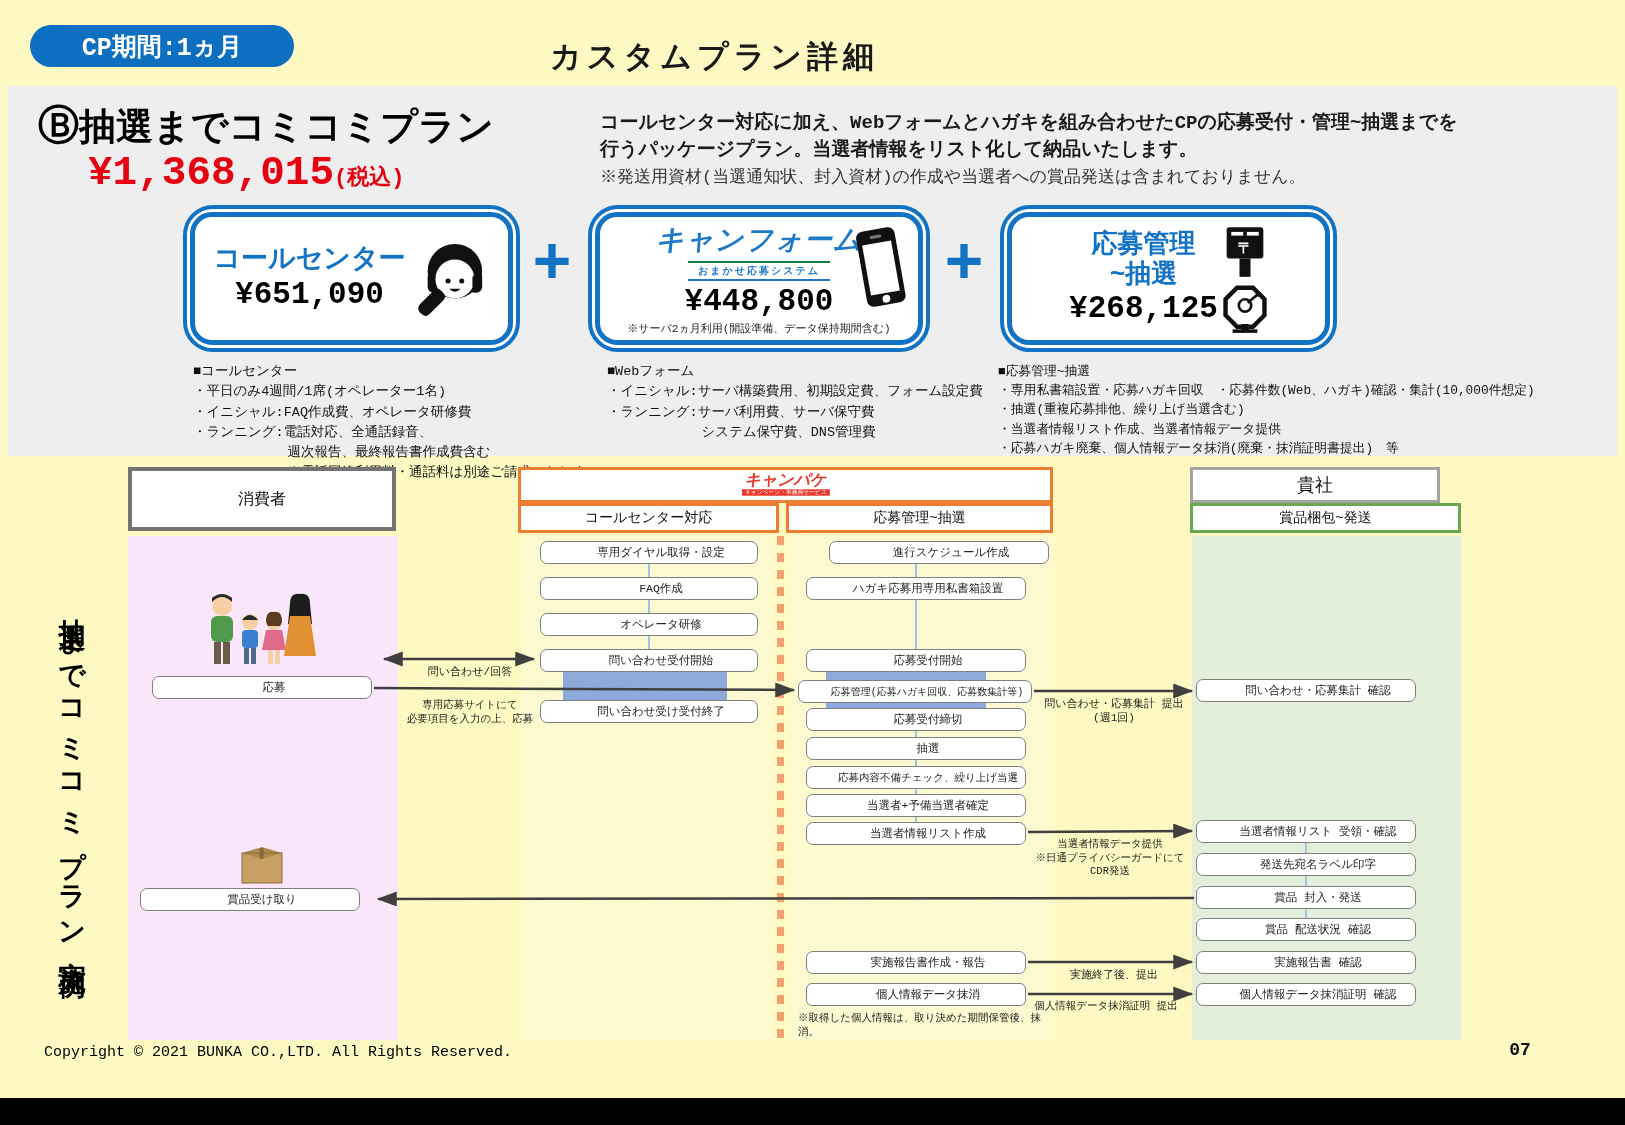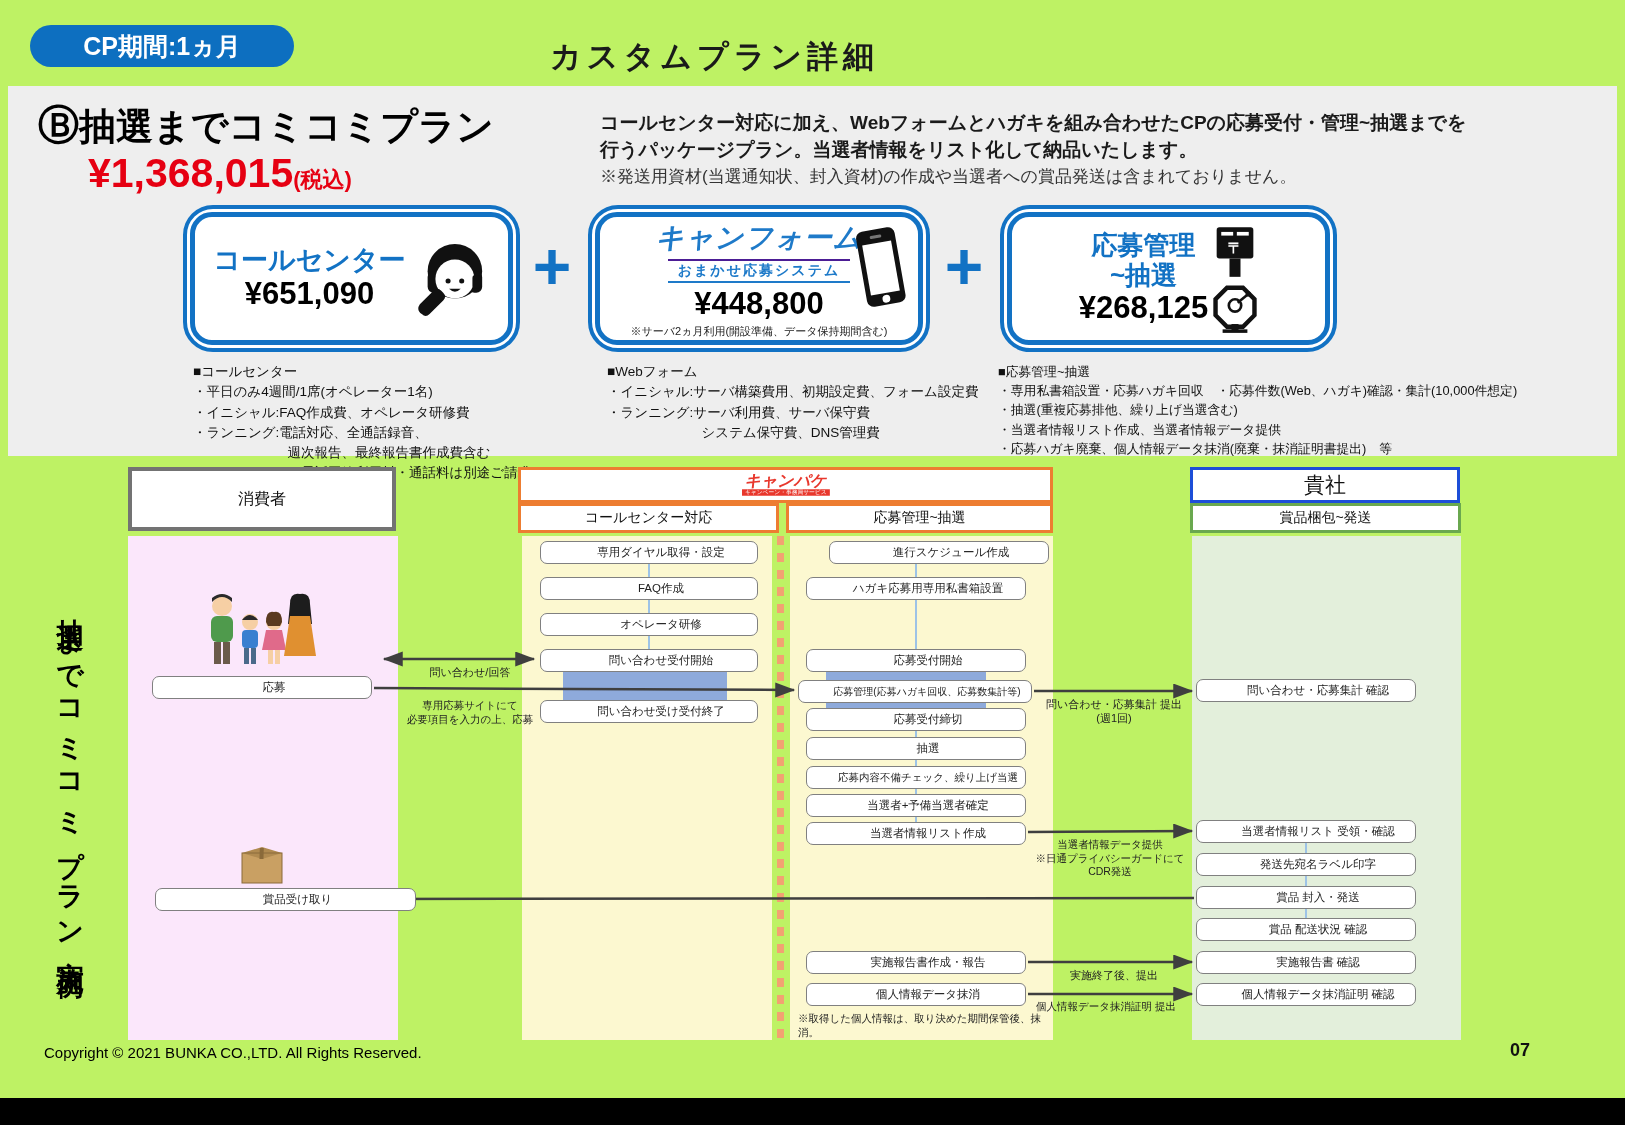--- a/index.html
+++ b/index.html
@@ -1,17 +1,17 @@
 <!DOCTYPE html>
 <html><head>
 <meta charset="utf-8">
 <style>
   html,body{margin:0;padding:0;background:#fff;}
-  #slide{position:relative;width:1625px;height:1125px;background:#bef264;overflow:hidden;
-         font-family:Liberation Sans, sans-serif;color:#111;}
+  #slide{position:relative;width:1625px;height:1125px;background:#fef9c3;overflow:hidden;
+         font-family:Liberation Mono, monospace;color:#111;}
   .abs{position:absolute;}
   .ctr{display:flex;align-items:center;justify-content:center;}
   .pre{white-space:pre-line;}
   
   .badge{left:30px;top:25px;width:264px;height:42px;background:#0d6fc0;border-radius:22px;
          color:#fff;font-size:25px;font-weight:bold;}
   .title{left:550px;top:36px;width:520px;font-size:31px;font-weight:bold;letter-spacing:5px;color:#1a1a1a;}
   
   .gray{left:8px;top:86px;width:1609px;height:370px;background:#eeeeee;}
   .plan-name{left:38px;top:98px;font-size:37px;font-weight:bold;color:#000;}
@@ -21,36 +21,36 @@
   .desc{left:600px;top:110px;width:940px;font-size:19px;font-weight:bold;line-height:1.4;color:#1a1a1a;}
   .disclaimer{left:600px;top:165px;width:940px;font-size:17px;color:#333;}
   
   .pbox{top:205px;height:147px;border:4px solid #1272c4;border-radius:30px;background:#fff;padding:3px;box-sizing:border-box;}
   .pbox-in{width:100%;height:100%;border:5px solid #1272c4;border-radius:22px;background:#fff;
            box-sizing:border-box;display:flex;align-items:center;justify-content:center;position:relative;}
   .plus{top:228px;width:48px;font-size:66px;font-weight:bold;color:#1272c4;text-align:center;}
   .cname{color:#1272c4;font-size:27px;font-weight:bold;line-height:1.15;text-align:center;}
   .cprice{font-size:31px;font-weight:bold;color:#000;text-align:center;}
   .canform-logo{color:#1e7ac9;font-size:28px;font-weight:bold;font-style:italic;letter-spacing:1px;}
-  .canform-sub{color:#1e7ac9;font-size:14px;font-weight:bold;letter-spacing:2px;
-               border-top:2px solid #4c1d95;border-bottom:2px solid #1e7ac9;padding:1px 10px;margin:2px 0 3px;}
+  .canform-sub{color:#1e7ac9;font-size:10px;font-weight:bold;letter-spacing:2px;
+               border-top:2px solid #15803d;border-bottom:2px solid #1e7ac9;padding:1px 10px;margin:2px 0 3px;}
   .cnote{font-size:11px;color:#222;margin-top:2px;}
   
   .detail{top:362px;font-size:13.5px;line-height:1.5;color:#111;}
   
   .side-label{left:52px;top:597px;height:430px;font-size:27px;font-weight:bold;letter-spacing:6px;
               writing-mode:vertical-rl;text-orientation:upright;color:#000;}
   .lanehead{background:#fff;box-sizing:border-box;font-weight:normal;}
   .h-consumer{left:128px;top:467px;width:268px;height:64px;border:4px solid #737373;font-size:16px;}
   .h-campake{left:518px;top:467px;width:535px;height:36px;border:3px solid #ed7d31;flex-direction:column;}
   .campake-logo{color:#e8372c;font-size:16px;font-weight:bold;font-style:italic;line-height:14px;}
   .campake-sub{background:#e8372c;color:#fff;font-size:8px;line-height:9px;padding:0 4px;transform:scale(0.72);}
   .h-cc{left:518px;top:503px;width:261px;height:30px;border:3px solid #ed7d31;font-size:14px;}
   .h-kanri{left:786px;top:503px;width:267px;height:30px;border:3px solid #ed7d31;font-size:14px;}
-  .h-client{left:1190px;top:467px;width:270px;height:36px;border:3px solid #1d4ed8;font-size:21px;}
+  .h-client{left:1190px;top:467px;width:250px;height:36px;border:3px solid #a3a3a3;font-size:18px;}
   .h-ship{left:1190px;top:503px;width:271px;height:30px;border:3px solid #6aa84f;font-size:14px;}
   .lane{top:536px;height:504px;z-index:0;}
   .lane-pink{left:128px;width:270px;background:#fbe7fb;}
   .lane-y1{left:522px;width:250px;background:#fcf8d0;}
   .lane-y2{left:790px;width:263px;background:#fcf8d0;}
   .lane-green{left:1192px;width:269px;background:#e3efdb;}
   .dashline{left:777px;top:536px;width:7px;height:504px;z-index:1;
             background:repeating-linear-gradient(to bottom,#f2a272 0 9px,transparent 9px 17px);}
   .bluebar{background:#8eaadb;z-index:1;}
   .fbox{height:23px;background:#fff;border:1.5px solid #808080;border-radius:7px;font-size:11.5px;
@@ -200,21 +200,21 @@
       <path d="M92 14 Q92 2 102 4 Q112 2 112 14 L114 34 L90 34 Z" fill="#1d1d1d"></path>
     <path d="M92 26 L112 26 L118 66 L86 66 Z" fill="#e09030"></path>
   </svg>
   <div class="abs fbox" style="left:152px;top:676px;width:220px;">応募</div>
   <svg class="abs" style="left:237px;top:843px;" width="50" height="42" viewBox="0 0 50 42">
     <rect x="5" y="10" width="40" height="30" fill="#c9a063"></rect>
     <polygon points="5,10 25,4 45,10 25,16" fill="#b08a50"></polygon>
     <rect x="23" y="5" width="4" height="11" fill="#8a6a3a" transform="skewX(-2)"></rect>
     <rect x="5" y="10" width="40" height="30" fill="none" stroke="#8a6a3a" stroke-width="1"></rect>
   </svg>
-  <div class="abs fbox" style="left:155px;top:888px;width:261px;border-radius:7px;">賞品受け取り</div>
+  <div class="abs fbox" style="left:140px;top:888px;width:220px;border-radius:7px;">賞品受け取り</div>
 
   <div class="abs fbox" style="left:540px;top:541px;width:218px;">専用ダイヤル取得・設定</div>
   <div class="abs fbox" style="left:540px;top:577px;width:218px;">FAQ作成</div>
   <div class="abs fbox" style="left:540px;top:613px;width:218px;">オペレータ研修</div>
   <div class="abs fbox" style="left:540px;top:649px;width:218px;">問い合わせ受付開始</div>
   <div class="abs fbox" style="left:540px;top:700px;width:218px;">問い合わせ受け受付終了</div>
 
   <div class="abs fbox" style="left:806px;top:541px;width:220px;margin-left:23px;">進行スケジュール作成</div>
   <div class="abs fbox" style="left:806px;top:577px;width:220px;">ハガキ応募用専用私書箱設置</div>
   <div class="abs fbox" style="left:806px;top:649px;width:220px;">応募受付開始</div>

